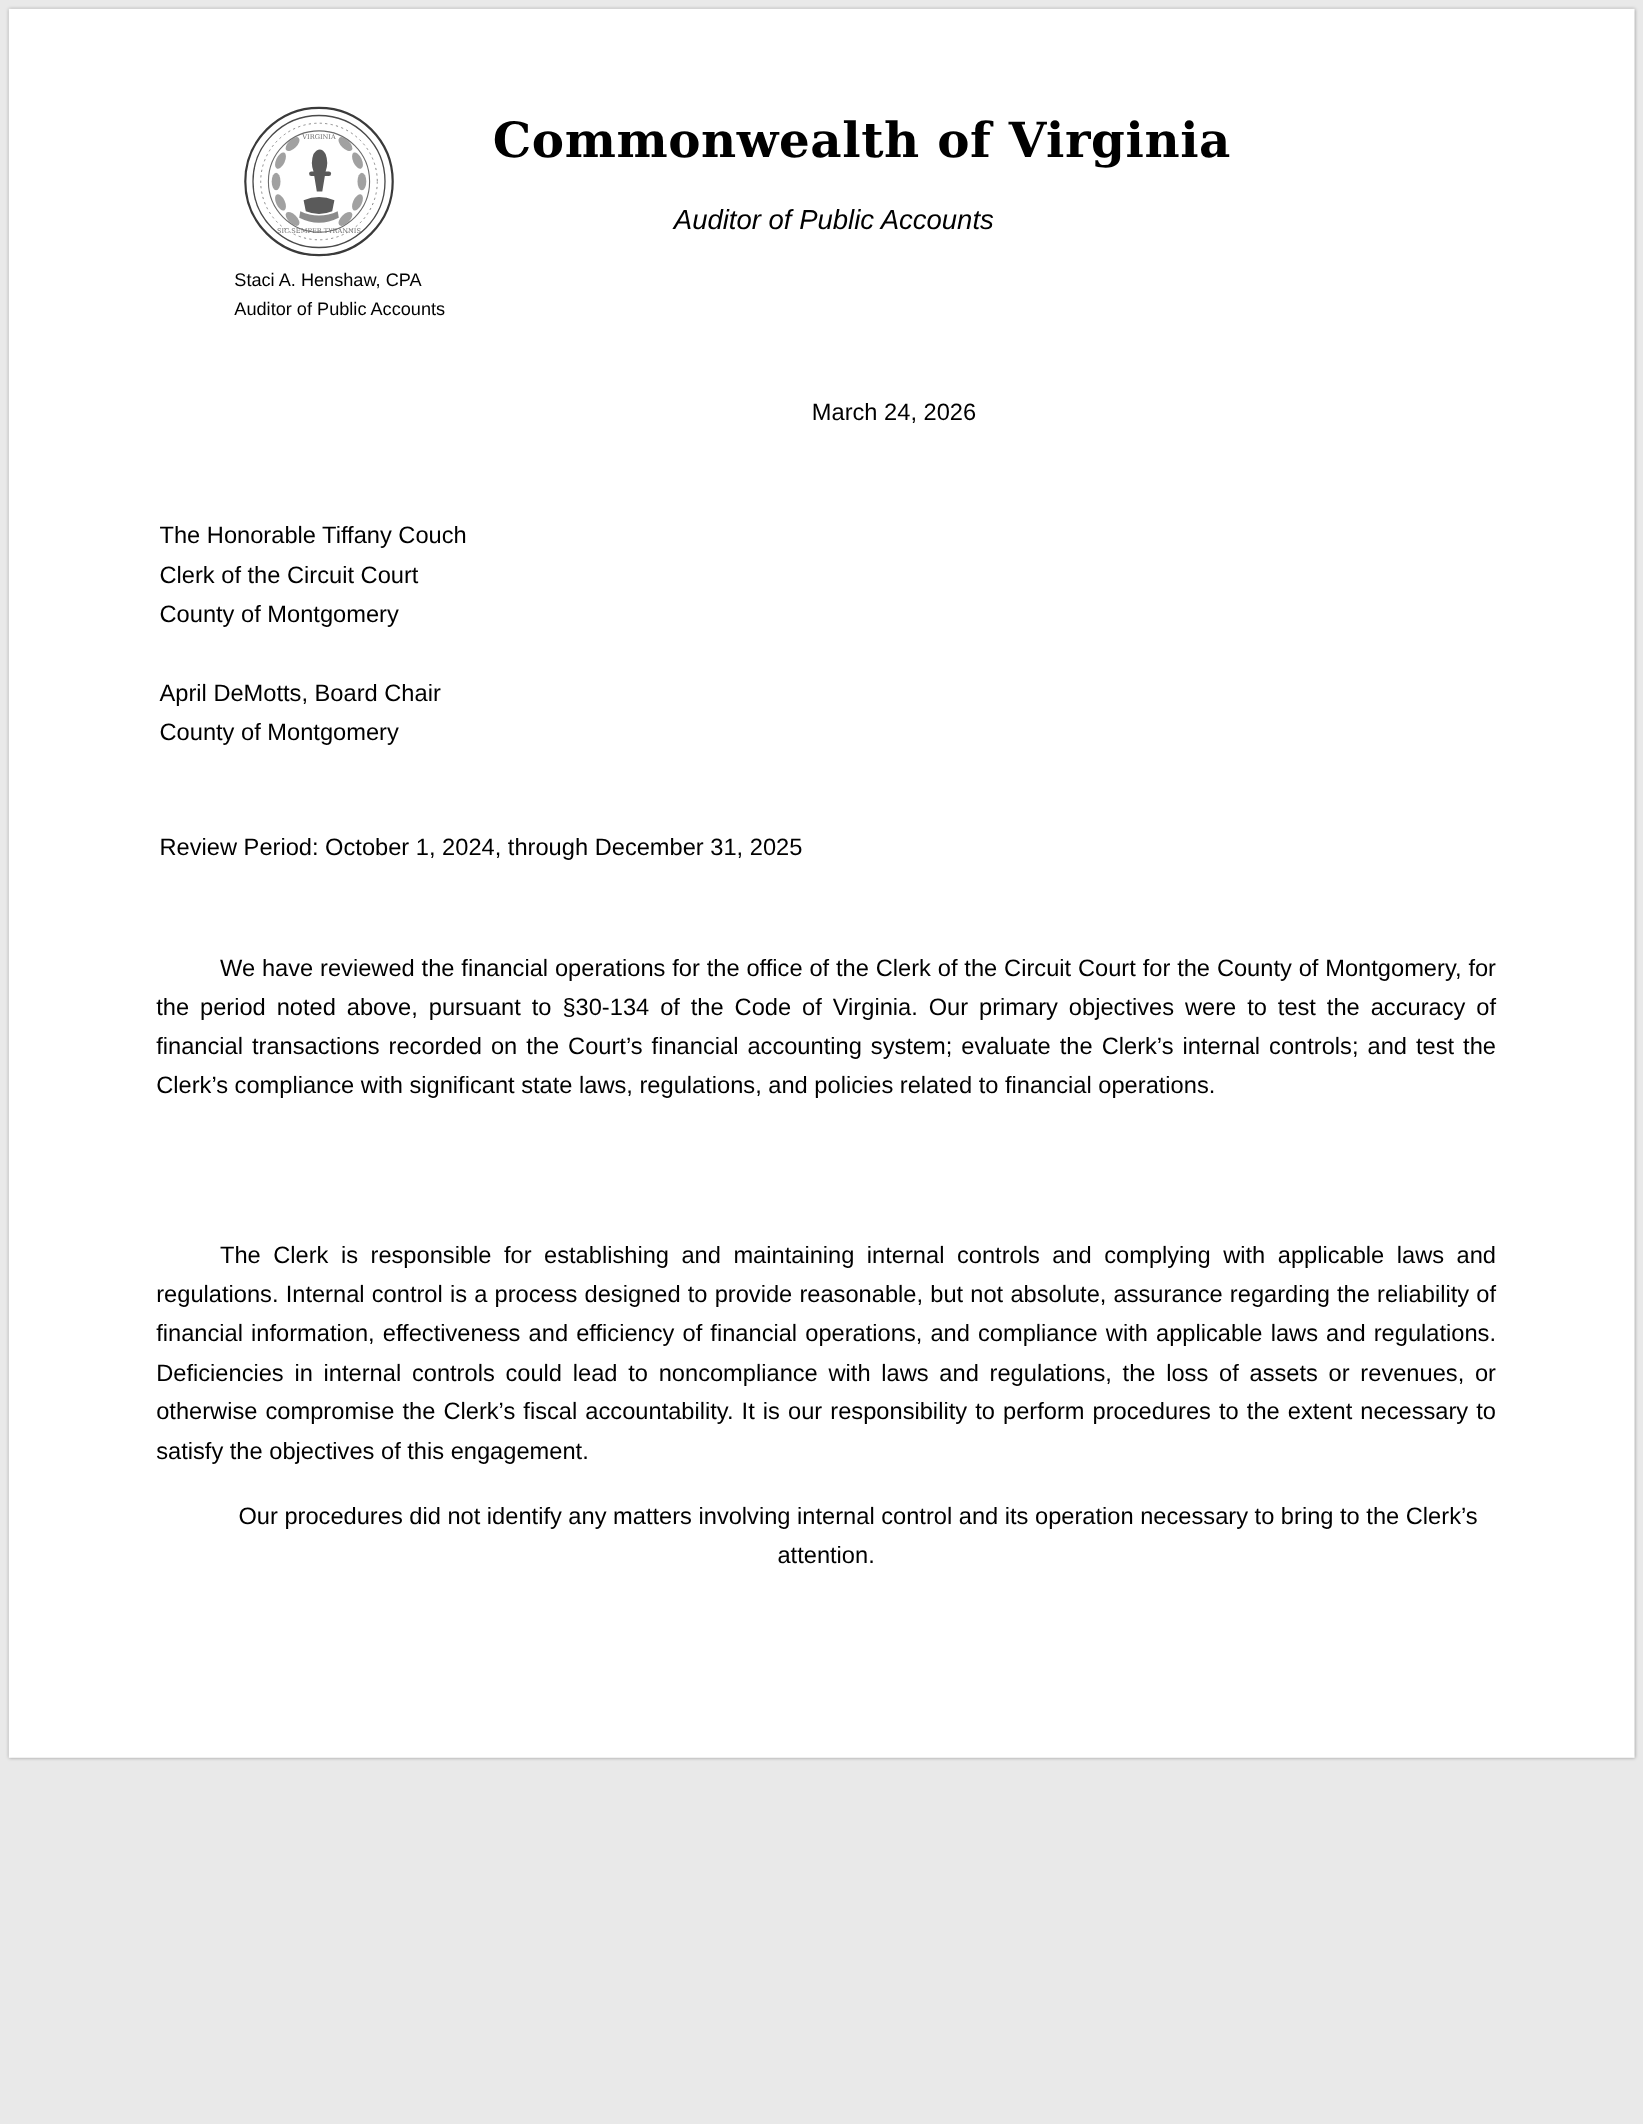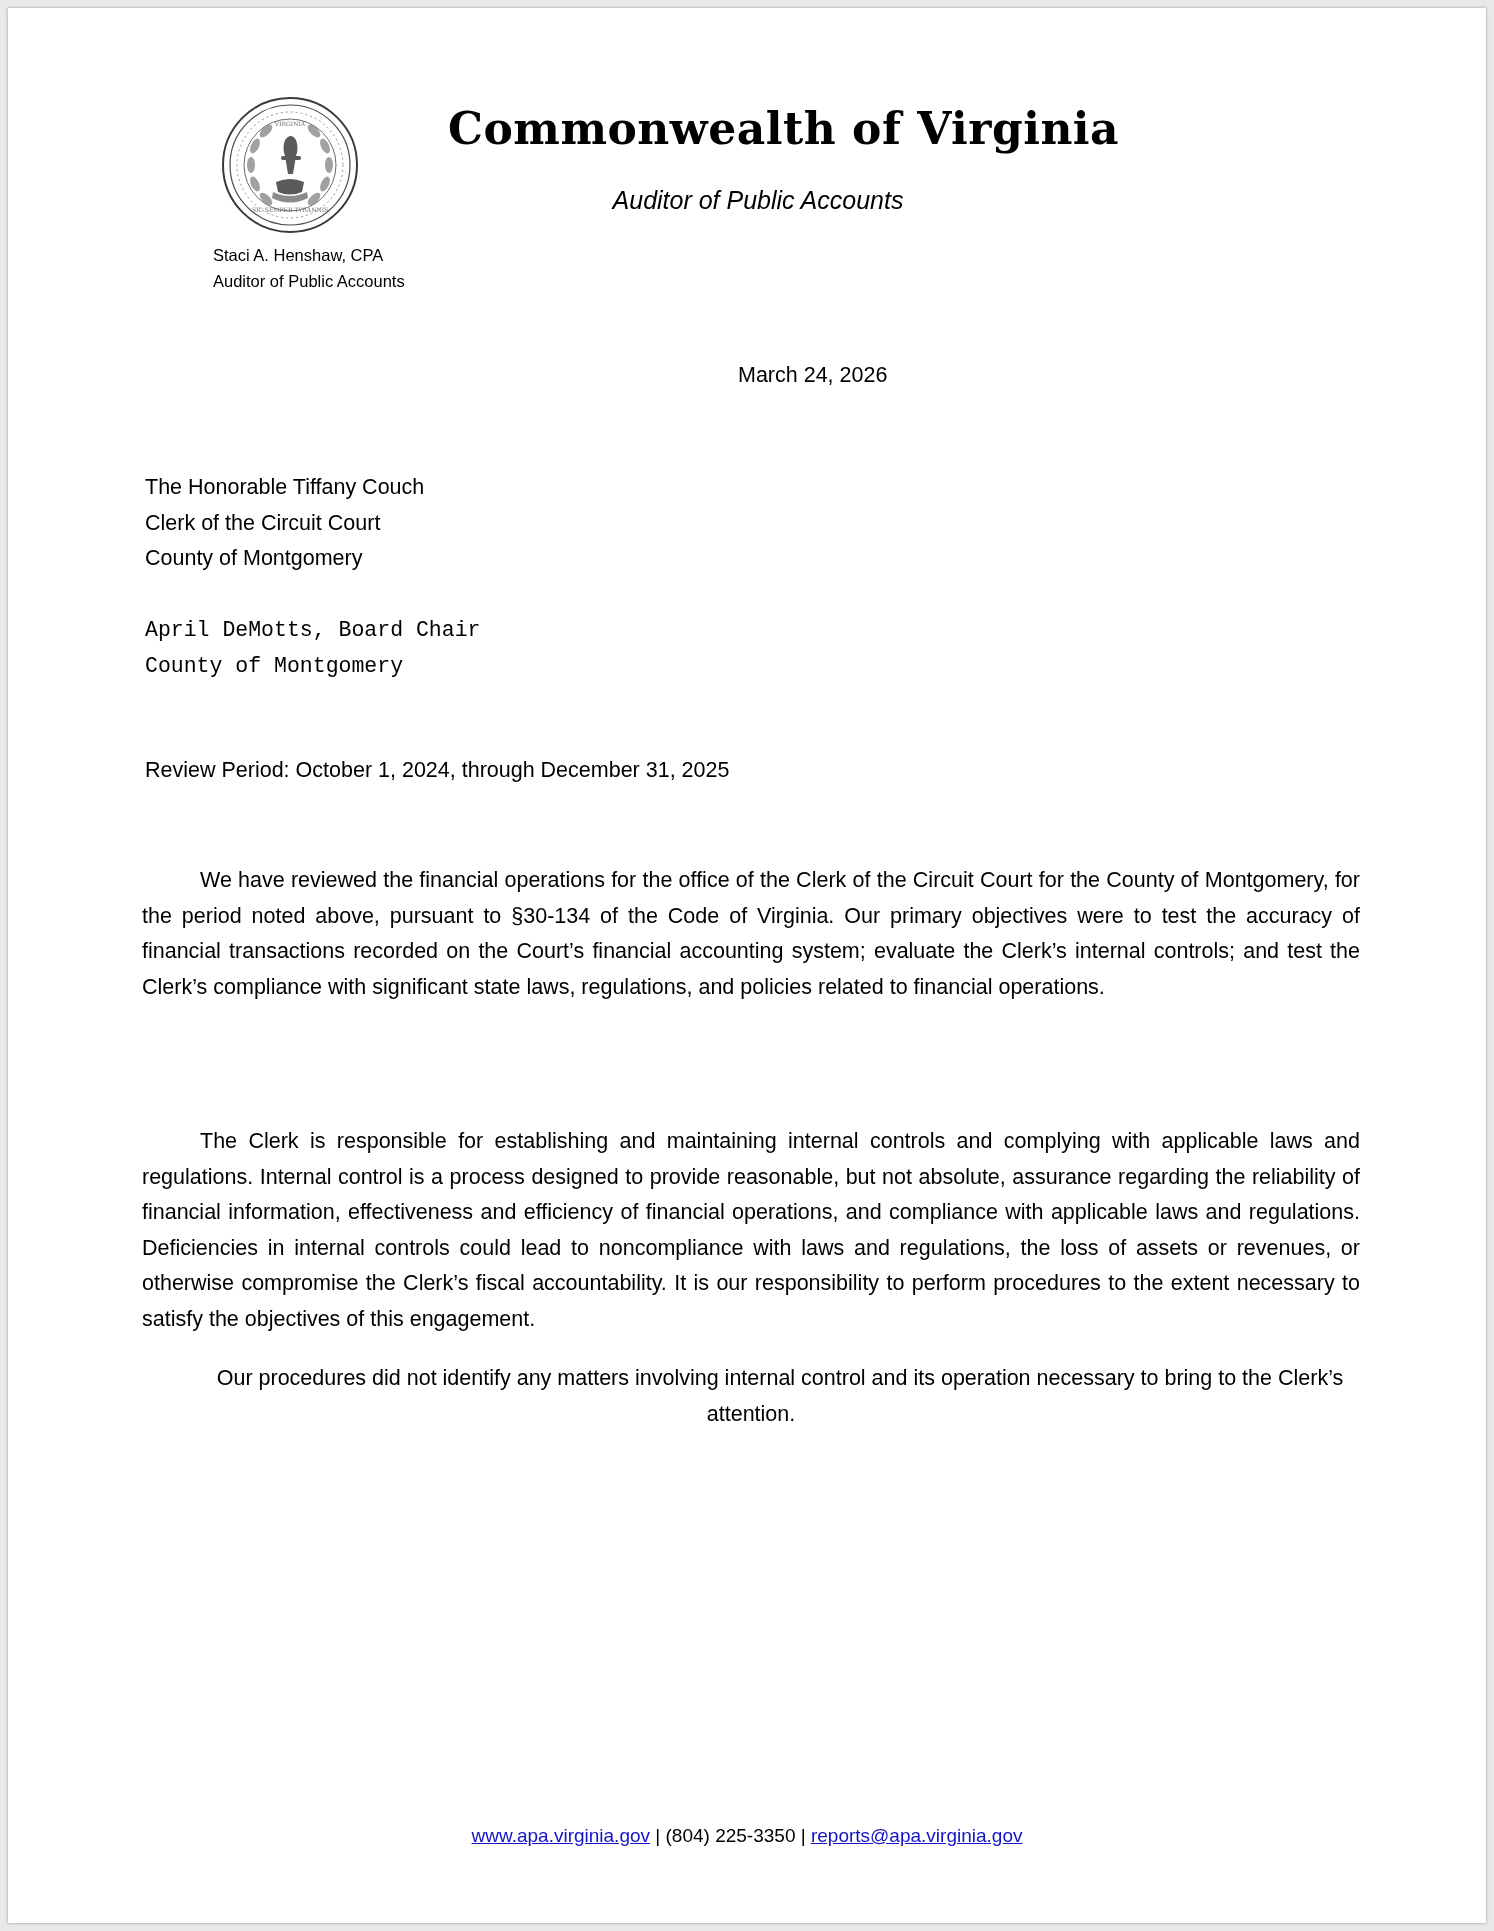--- a/index.html
+++ b/index.html
@@ -10,21 +10,21 @@
   body {
     width: 1494px;
     height: 1931px;
     font-family: "Liberation Sans", sans-serif;
   }
   .page {
     position: absolute;
     left: 8px;
     top: 8px;
     width: 1478px;
-    height: 1915px;
+    height: 1590px;
     background: #ffffff;
     box-shadow: 0 0 3px rgba(0,0,0,0.35);
     overflow: hidden;
   }
   .inner {
     position: relative;
     width: 100%;
     height: 100%;
   }
 
@@ -90,21 +90,21 @@
     color: #000;
   }
   .addr {
     position: absolute;
     left: 137px;
     font-size: 21.5px;
     line-height: 35.5px;
     color: #000;
   }
   .addr1 { top: 462px; }
-  .addr2 { top: 605px; font-family: Liberation Mono, monospace; }
+  .addr2 { top: 605px; }
   .addr3 { top: 712px; margin-top: 33px; }
 
   .para {
     position: absolute;
     left: 134px;
     width: 1218px;
     font-size: 21.5px;
     line-height: 35.5px;
     color: #000;
     text-align: justify;

